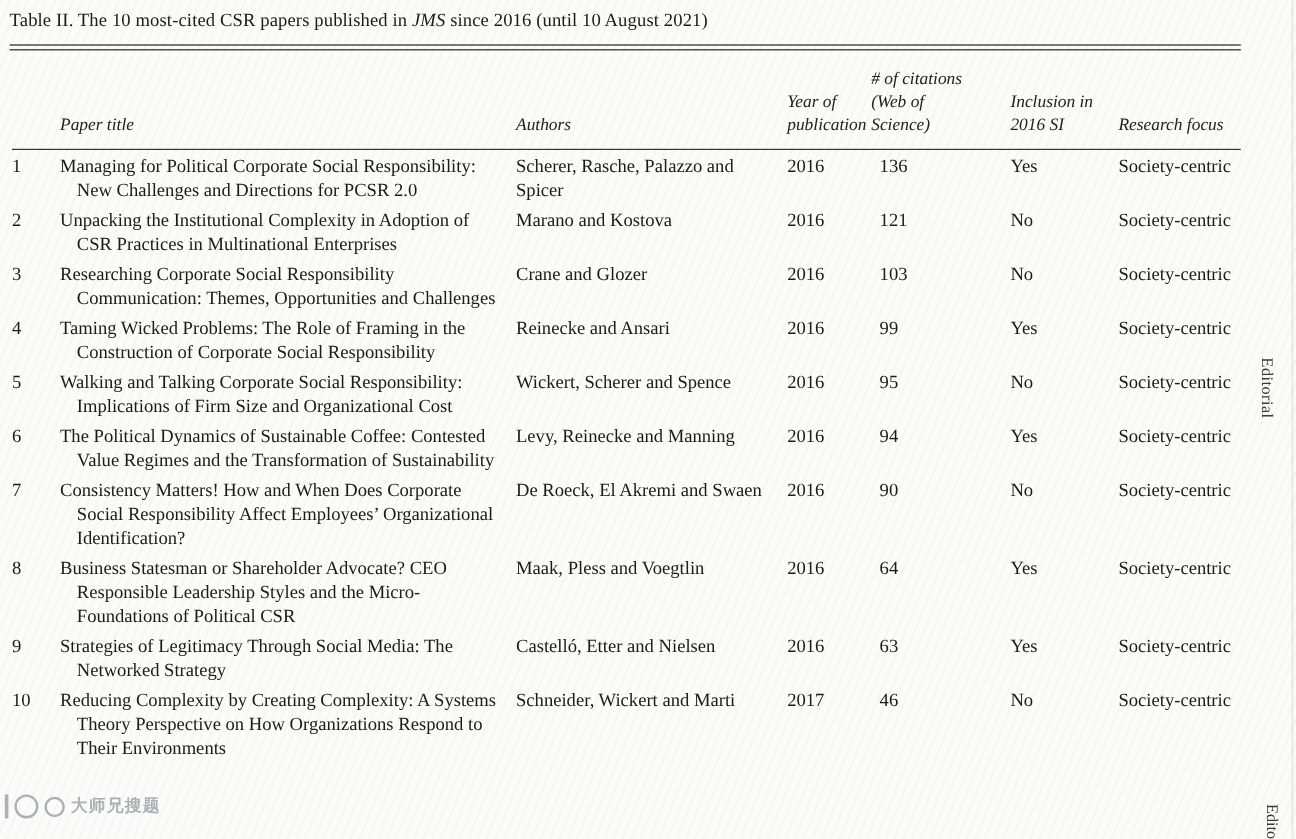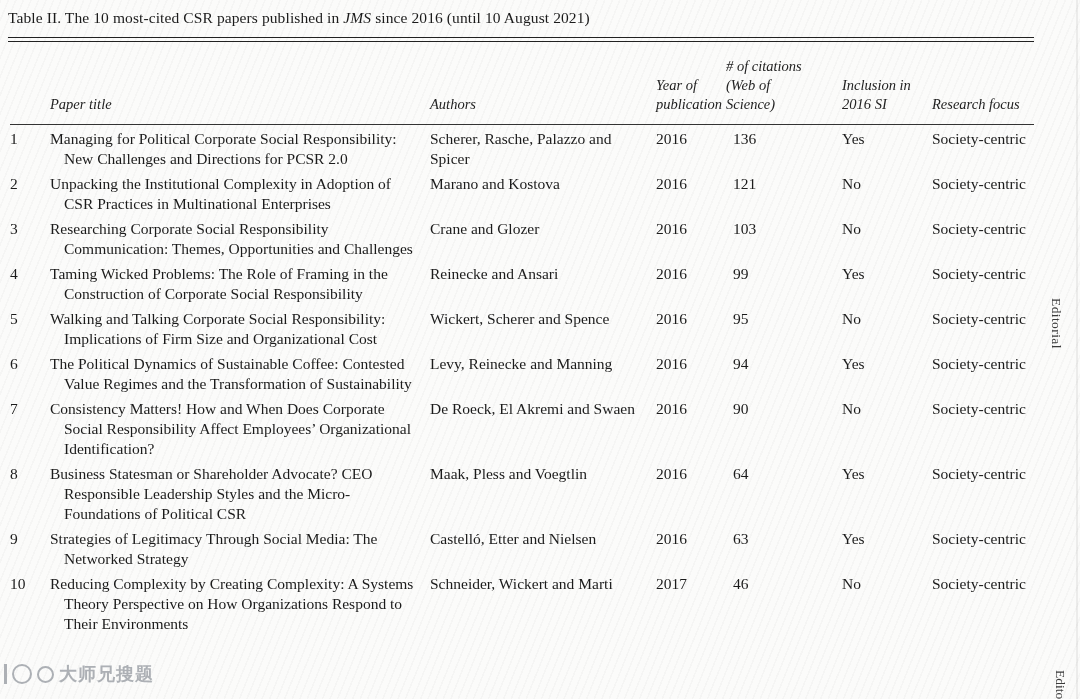--- a/index.html
+++ b/index.html
@@ -51,21 +51,21 @@
     letter-spacing:0.4px;
   }
   .editorial-2 {
     position:absolute; top:670px; right:12px; z-index:6;
     writing-mode:vertical-rl; font-size:13.5px; color:#3a3a3a;
   }
   .watermark {
     position:absolute; left:4px; top:662px; z-index:7;
     display:flex; align-items:center; gap:5px;
     color:#a9adb2; opacity:0.95; filter:blur(0.3px);
-    font-size:18px;
+    font-size:14px;
   }
   .wm-bar { width:3px; height:20px; background:currentColor; display:inline-block; }
   .wm-circle { width:16px; height:16px; border:2.5px solid currentColor; border-radius:50%; display:inline-block; }
   .wm-circle2 { width:13px; height:13px; border:2.5px solid currentColor; border-radius:50%; display:inline-block; }
   .wm-text { font-weight:bold; letter-spacing:1px; }
 </style>
 </head>
 <body>
 
 <div class="moire"></div>

